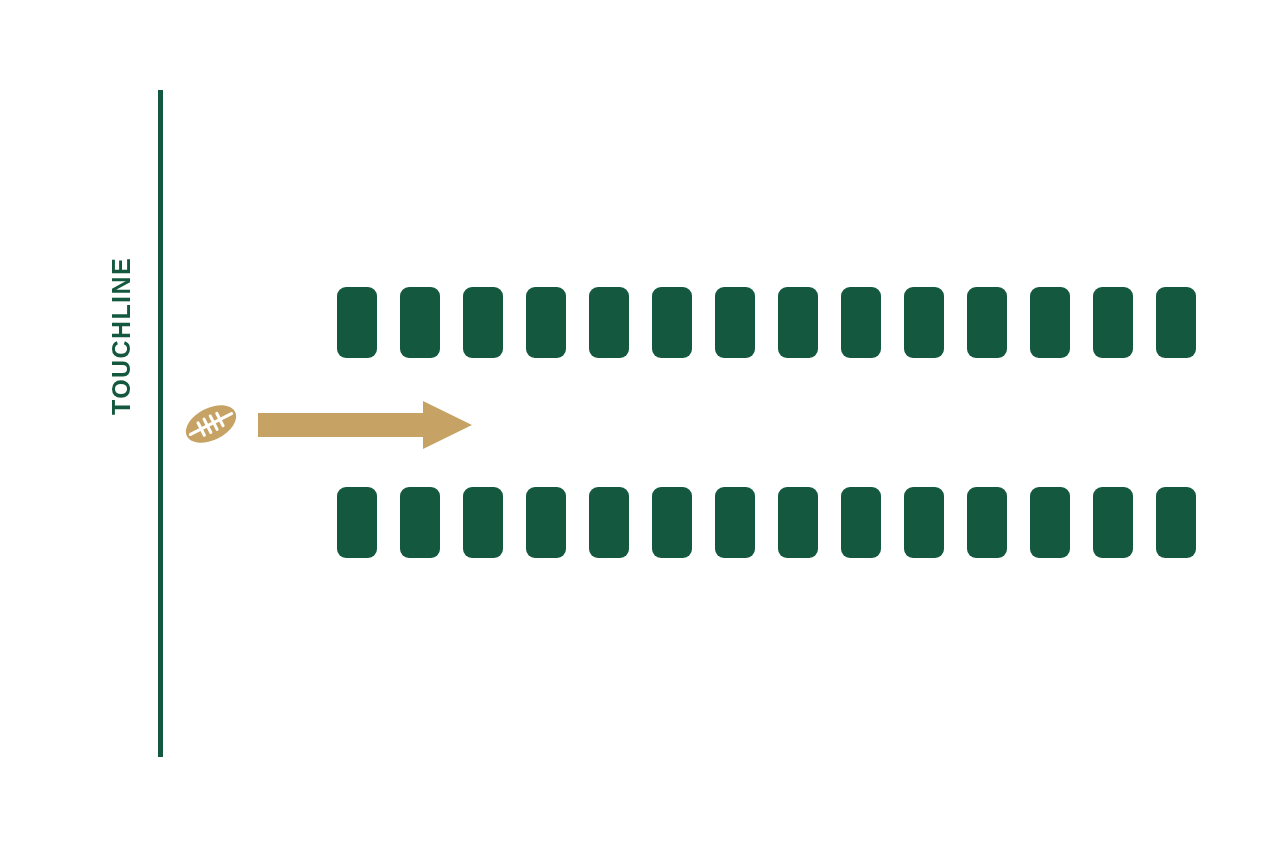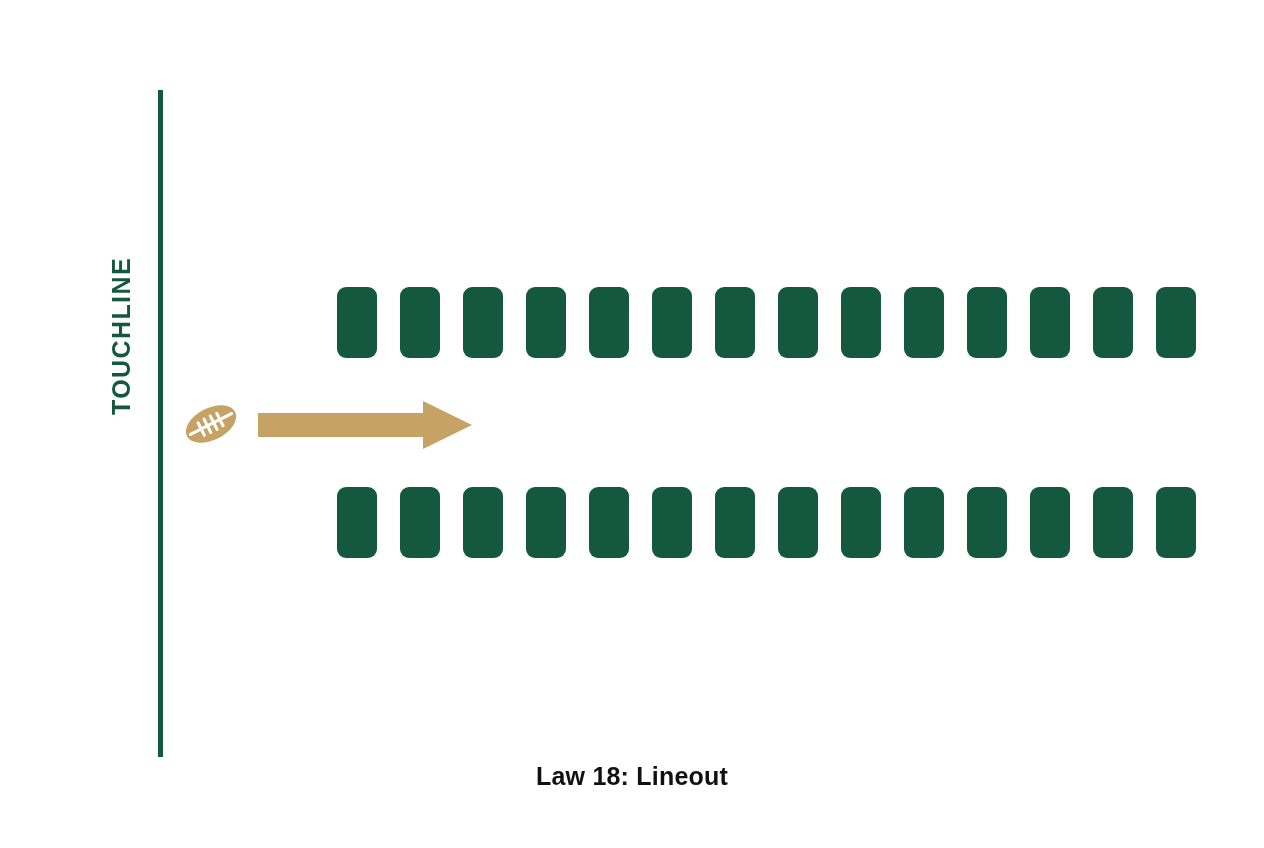--- a/index.html
+++ b/index.html
@@ -153,15 +153,14 @@
       <div class="player-block" style="background: rgb(20, 89, 63);"></div>
       <div class="player-block" style="background: rgb(20, 89, 63);"></div>
       <div class="player-block" style="background: rgb(20, 89, 63);"></div>
       <div class="player-block" style="background: rgb(20, 89, 63);"></div>
       <div class="player-block" style="background: rgb(20, 89, 63);"></div>
       <div class="player-block" style="background: rgb(20, 89, 63);"></div>
       <div class="player-block" style="background: rgb(20, 89, 63);"></div>
       <div class="player-block" style="background: rgb(20, 89, 63);"></div>
     </div>
 
-  <div id="caption">Law 18: Lineout</div>
 
 </div>
 
 </body></html>

